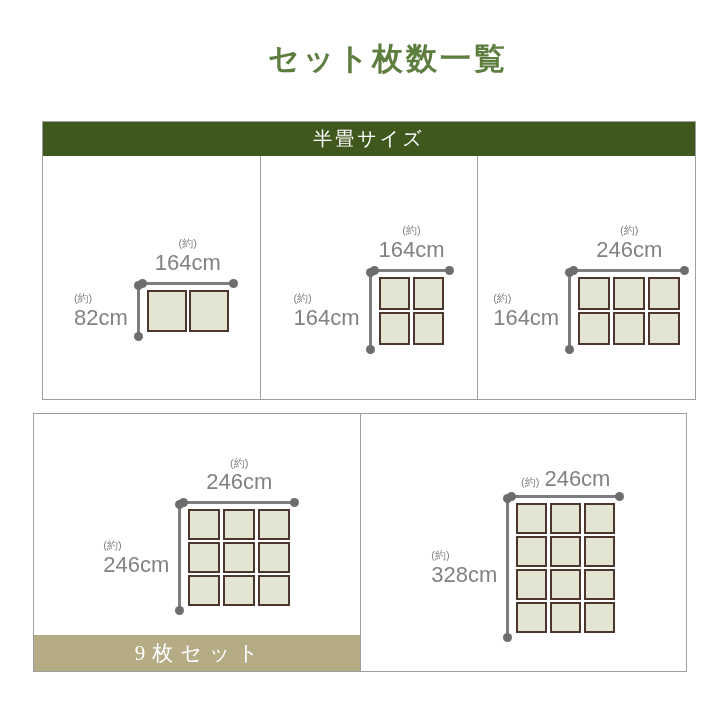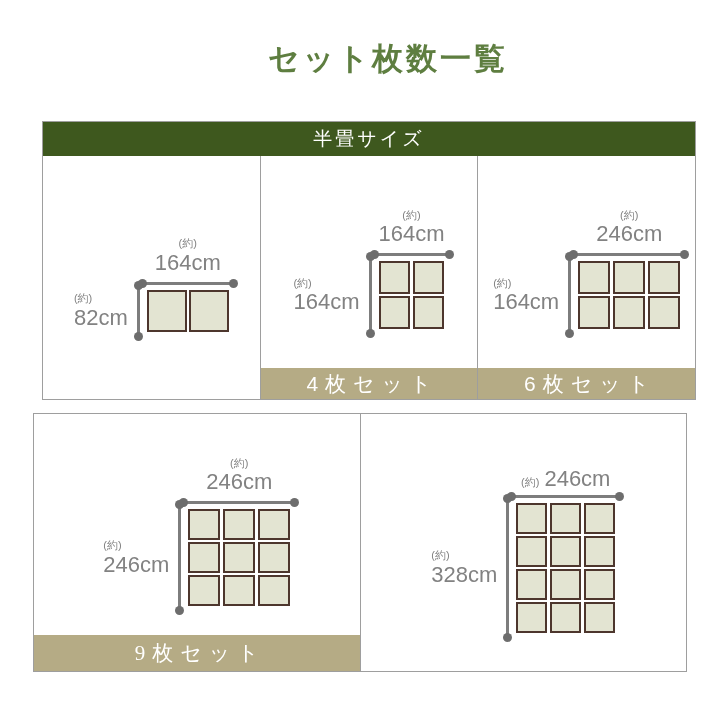--- a/index.html
+++ b/index.html
@@ -156,21 +156,20 @@
             <div class="vline"></div>
           </div>
           <div class="tiles" style="grid-template-columns: repeat(2, auto);">
               <div class="tile"></div>
               <div class="tile"></div>
               <div class="tile"></div>
               <div class="tile"></div>
             </div>
         </div>
       </div>
-      <div class="panel-footer">4枚セット</div>
     </div>
 
     <div class="panel p-set6">
       <div class="panel-body">
         <div class="diagram">
           <div class="dg-top">
             <div class="dim-top-label">
               <span class="approx">(約)</span>
               <span class="val">246cm</span>
             </div>
@@ -186,21 +185,20 @@
           <div class="tiles" style="grid-template-columns: repeat(3, auto);">
               <div class="tile"></div>
               <div class="tile"></div>
               <div class="tile"></div>
               <div class="tile"></div>
               <div class="tile"></div>
               <div class="tile"></div>
             </div>
         </div>
       </div>
-      <div class="panel-footer">6枚セット</div>
     </div>
 
   </div>
 </div>
 
 <div class="bottom-box">
 
   <div class="panel p-set9">
     <div class="panel-body">
       <div class="diagram">

